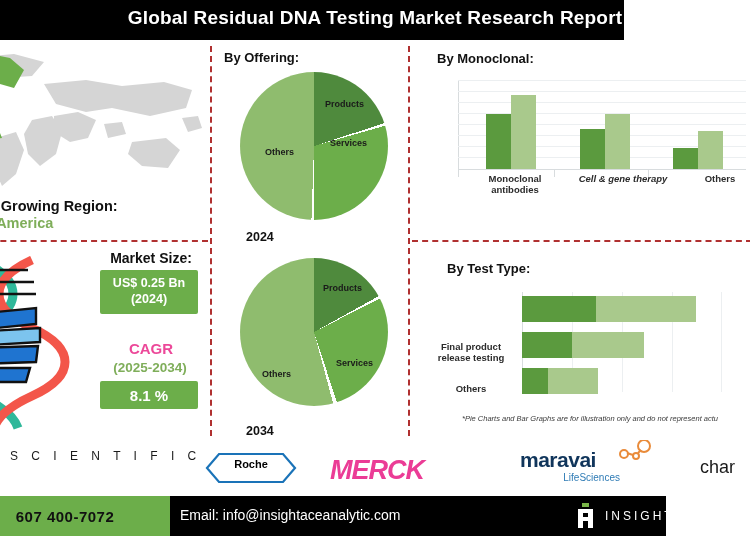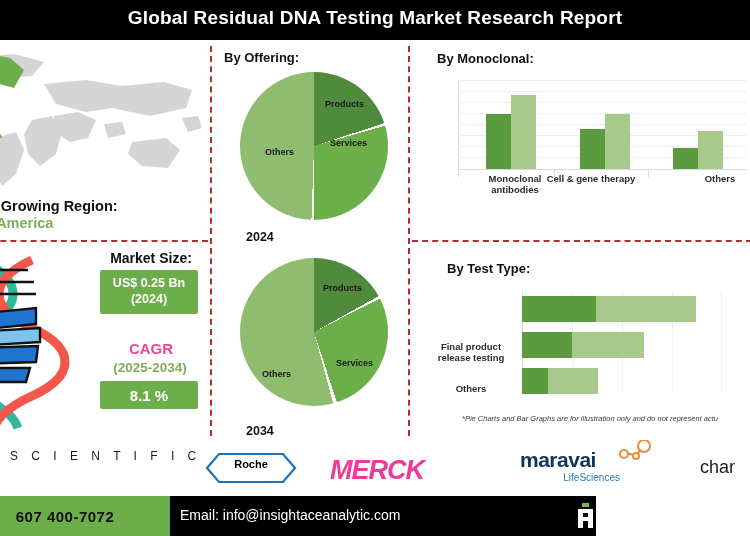--- a/index.html
+++ b/index.html
@@ -1,20 +1,20 @@
 <!DOCTYPE html>
 <html><head>
 <meta charset="utf-8">
 <style>
   html,body{margin:0;padding:0;background:#fff;}
   body{width:750px;height:536px;overflow:hidden;font-family:"Liberation Sans",sans-serif;}
   .page{position:relative;width:750px;height:536px;background:#fff;}
 
   
-  .header{position:absolute;left:0;top:0;width:750px;height:40px;background:#000;}
+  .header{position:absolute;left:0;top:0;width:624px;height:40px;background:#000;}
   .header-title{position:absolute;left:0;top:7px;width:750px;text-align:center;
     color:#fff;font-size:19px;font-weight:bold;letter-spacing:.2px;}
 
   
   .vdash{position:absolute;width:0;border-left:2px dashed #b03030;}
   .hdash{position:absolute;height:0;border-top:2px dashed #b03030;}
 
   
   .map-wrap{position:absolute;left:-64px;top:46px;width:270px;height:150px;}
   .map-wrap svg{display:block;}
@@ -65,21 +65,21 @@
   .logo{position:absolute;}
   .tf-1{font-size:21px;font-weight:bold;color:#e1261c;letter-spacing:-.5px;font-family:"Liberation Sans",sans-serif;}
   .tf-2{font-size:12px;color:#1a1a1a;letter-spacing:5px;font-weight:500;}
   .roche-txt{font-size:11px;font-weight:bold;color:#1а73b8;}
   .merck{font-size:27px;font-weight:bold;color:#eb3c96;letter-spacing:-1px;font-style:italic;}
   .maravai{font-size:21px;font-weight:bold;color:#10355b;letter-spacing:-.5px;}
   .maravai-sub{font-size:10px;color:#2e7bb5;}
   .charles{font-size:18px;color:#1a1a1a;}
 
   
-  .footer{position:absolute;left:0;top:496px;width:596px;height:40px;background:#000;}
+  .footer{position:absolute;left:0;top:496px;width:666px;height:40px;background:#000;}
   .f-phonebox{position:absolute;left:-40px;top:0;width:210px;height:40px;background:#6cae4a;
     display:flex;align-items:center;justify-content:center;}
   .f-phone{color:#111;font-size:15px;font-weight:bold;letter-spacing:.5px;white-space:nowrap;}
   .f-email{position:absolute;left:180px;top:11px;color:#fff;font-size:14px;white-space:nowrap;}
   .f-logo{position:absolute;left:575px;top:7px;display:flex;align-items:center;gap:9px;}
   .f-mark{position:relative;width:21px;height:25px;}
   .f-brand{color:#fff;font-size:12px;letter-spacing:3px;font-weight:500;white-space:nowrap;}
 </style>
 </head>
 <body>
@@ -198,21 +198,21 @@
     </div>
 
     <div class="vtick" style="left:0px;"></div>
     <div class="vtick" style="left:96px;"></div>
     <div class="vtick" style="left:190px;"></div>
   </div>
 
   <div class="cat-lbl" style="left:470px;top:174px;width:90px;">
     <span>Monoclonal antibodies</span>
   </div>
-  <div class="cat-lbl" style="left:536px;top:174px;width:110px;">
+  <div class="cat-lbl" style="left:568px;top:174px;width:110px;font-style:italic;">
     <span>Cell &amp; gene therapy</span>
   </div>
   <div class="cat-lbl" style="left:690px;top:174px;width:60px;">
     <span>Others</span>
   </div>
 
   <div class="sec-title" style="left:435px;top:261px;margin-left:12px;">By Test Type:</div>
 
   <div class="hbar-chart">
     <div class="hgrid" style="left:0px;background:#d8dcde;"></div>
@@ -279,16 +279,17 @@
     </div>
     <div class="f-email">Email: info@insightaceanalytic.com</div>
     <div class="f-logo">
       <div class="f-mark">
         <svg width="21" height="25" viewBox="0 0 21 25">
           <rect x="7" y="0" width="7" height="4" fill="#7ab648"></rect>
           <path d="M3 25 L3 6 L18 6 L18 25 L13 25 L13 18 L8 18 L8 25 Z" fill="#ffffff"></path>
           <rect x="8" y="10" width="5" height="4" fill="#000"></rect>
         </svg>
       </div>
+      <span class="f-brand">INSIGHT ACE A</span>
     </div>
   </div>
 
 </div>
 
 </body></html>

